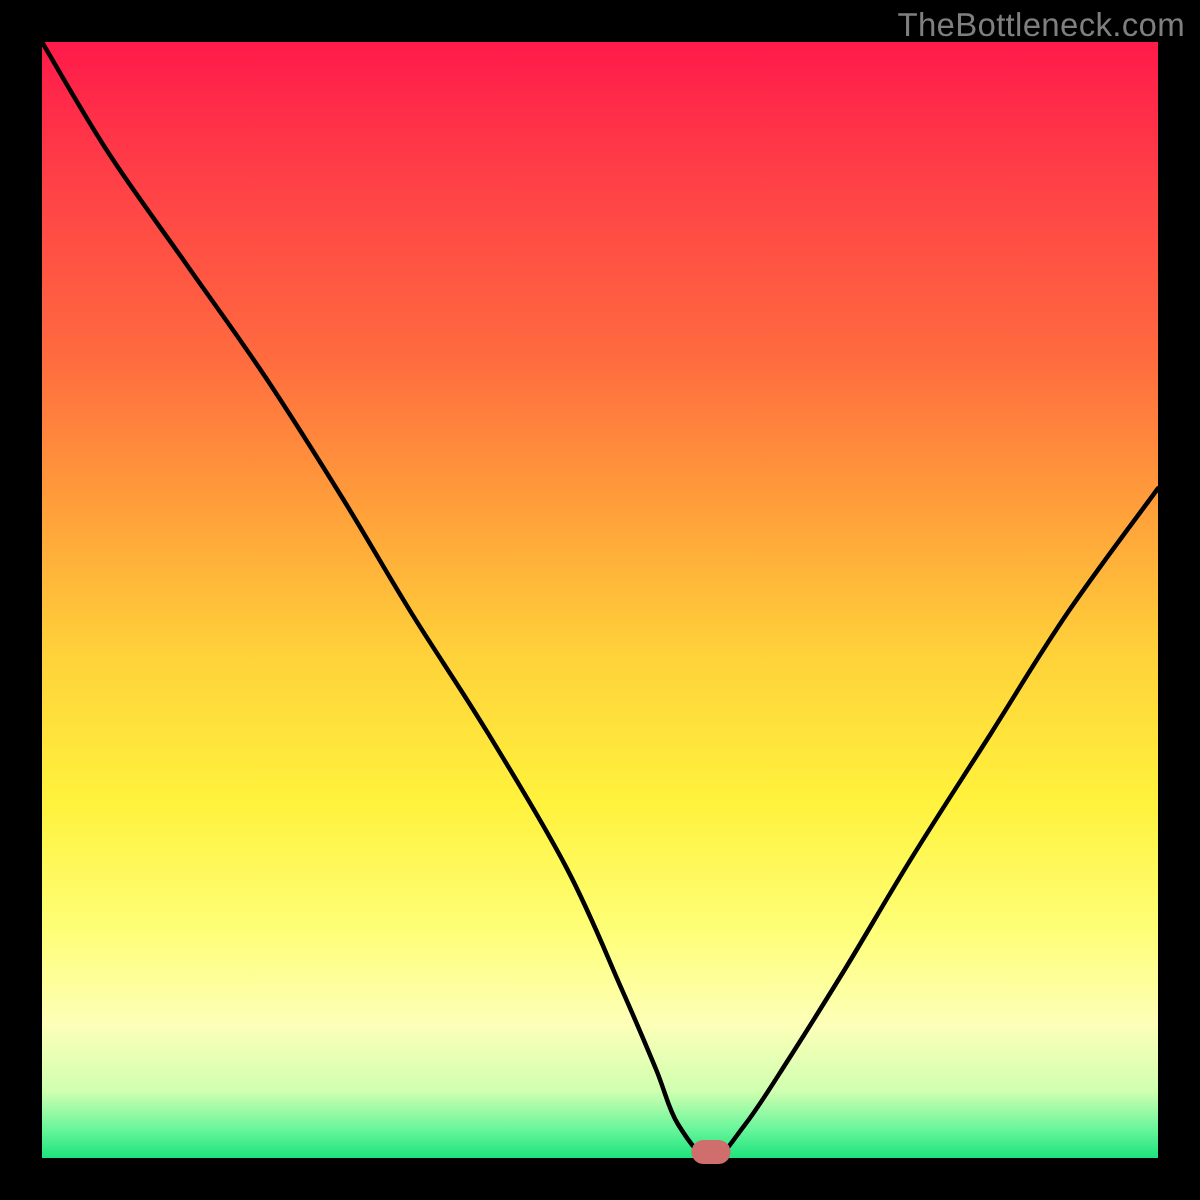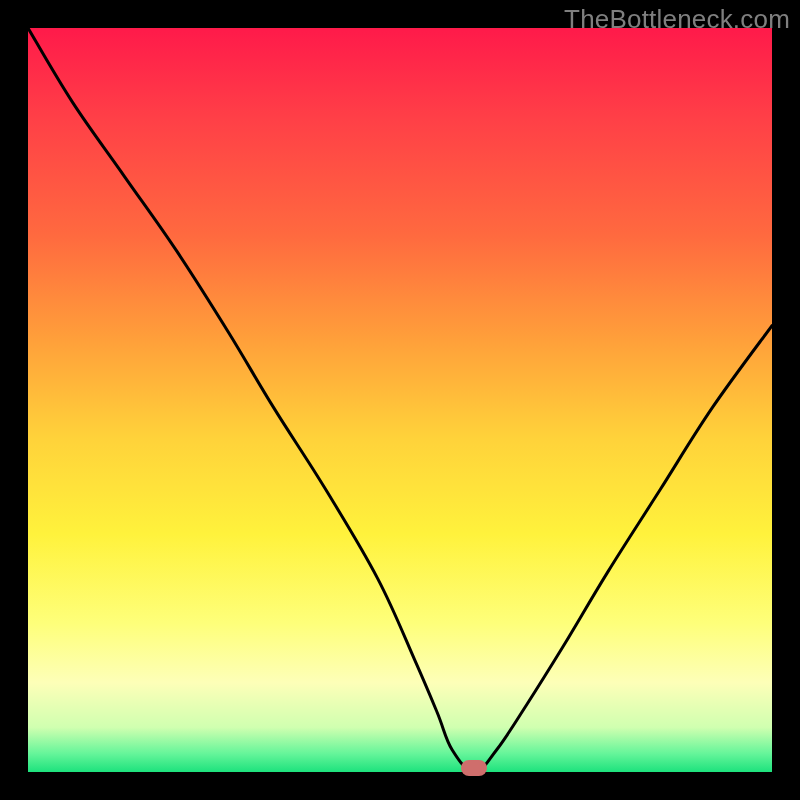--- a/index.html
+++ b/index.html
@@ -15,21 +15,21 @@
     position: relative;
     width: 800px;
     height: 800px;
     background: #000;
   }
   .watermark {
     position: absolute;
     top: 4px;
     right: 10px;
     color: #7f7f7f;
-    font-size: 26px;
+    font-size: 22px;
     font-weight: 500;
     letter-spacing: 0.2px;
     z-index: 10;
     margin-left: 48px;
   }
   .plot {
     position: absolute;
     left: 28px;
     top: 28px;
     width: 744px;

